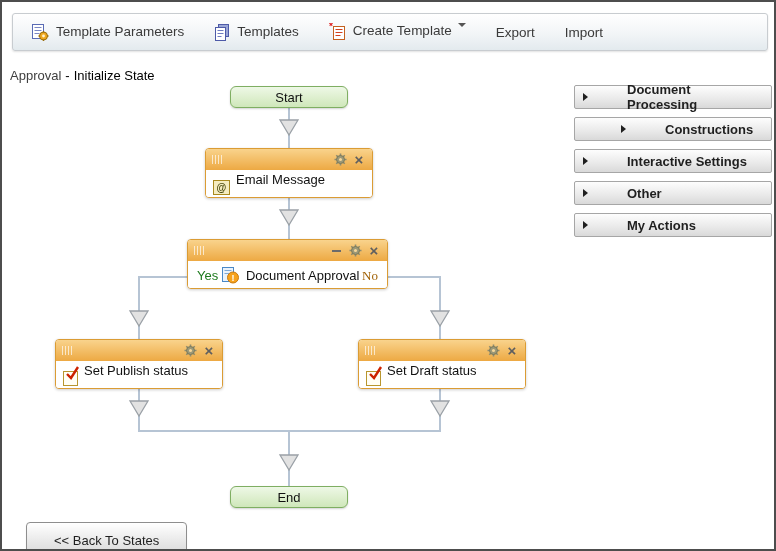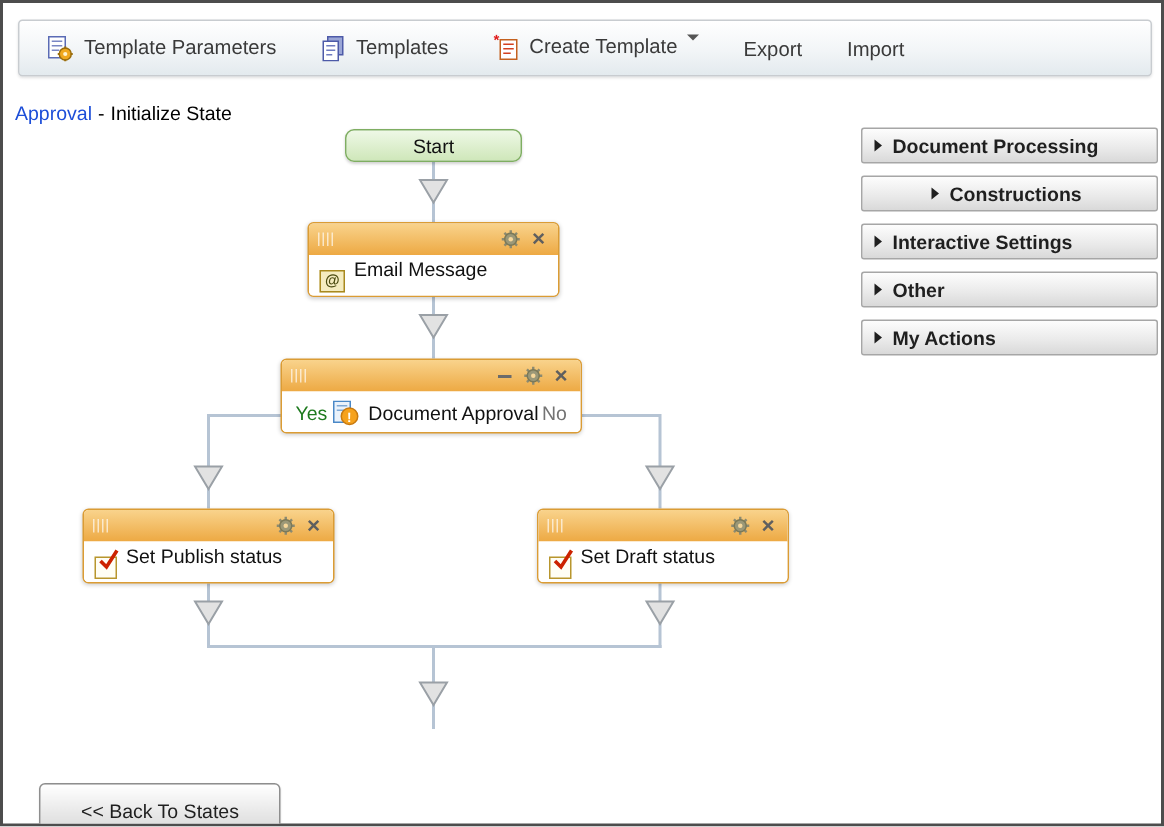--- a/index.html
+++ b/index.html
@@ -49,21 +49,21 @@
     border-top: 4px solid #555;
   }
 
   
   .breadcrumb {
     position: absolute;
     left: 8px; top: 66px;
     font-size: 13px;
     color: #000;
   }
-  .breadcrumb .bc-link { color: #1d4ed8; cursor: pointer; }
+  .breadcrumb .bc-link { color: #404040; cursor: pointer; }
   .breadcrumb .bc-sep { margin: 0 4px; }
 
   
   .line {
     position: absolute;
     background: #b6c4d4;
   }
   .v-line { width: 2px; }
   .h-line { height: 2px; }
   .arrowhead { position: absolute; width: 24px; height: 18px; }
@@ -119,21 +119,21 @@
     padding: 0 7px;
     font-size: 13px;
     color: #111;
     background: #fff;
   }
   .node-body .body-icon { margin-right: 6px; display: inline-flex; flex: none; }
 
   .approval-body { justify-content: space-between; padding: 0 9px; }
   .approval-center { display: flex; align-items: center; }
   .yes-label { color: #1e7a1e; }
-  .no-label  { color: #737373; }
+  .no-label  { color: #a16207; font-family: Liberation Serif, serif; }
 
   .at-icon {
     width: 17px; height: 15px;
     border: 1px solid #a8891f;
     background: #f5ecc0;
     display: inline-flex; align-items: center; justify-content: center;
     font-size: 10px; font-weight: bold; color: #4a4a10;
     margin-top: 5px;
   }
   .checkbox-icon {
@@ -151,20 +151,21 @@
     left: 572px; width: 198px; height: 24px;
     border: 1px solid #a6a6a6;
     border-radius: 2px;
     background: linear-gradient(#fdfdfd, #e9e9e9 60%, #d9d9d9);
     display: flex; align-items: center;
     padding: 0 8px;
     font-weight: bold;
     font-size: 13px;
     color: #1f1f1f;
     cursor: pointer;
+    gap: 32px;
   }
   .panel .tri {
     width: 0; height: 0;
     border-top: 4px solid transparent;
     border-bottom: 4px solid transparent;
     border-left: 5px solid #1f1f1f;
     margin-right: 7px;
   }
 
   
@@ -437,20 +438,23 @@
     <div class="node-body">
       <span class="body-icon checkbox-icon">
         <svg width="16" height="16">
             <path d="M3,9 L7,13 L14,2" stroke="#cc2200" stroke-width="2.4" fill="none"></path>
           </svg>
       </span>
       <span style="align-self:flex-start; padding-top:2px;">Set Draft status</span>
     </div>
   </div>
 
+  <div class="terminal" style="left:228px; top:484px;">
+    <span>End</span>
+  </div>
 
   <div class="panel" style="top:83px;">
     <span class="tri"></span>
     <span>Document Processing</span>
   </div>
   <div class="panel" style="top:115px;padding-left:46px;">
     <span class="tri"></span>
     <span>Constructions</span>
   </div>
   <div class="panel" style="top:147px;">

